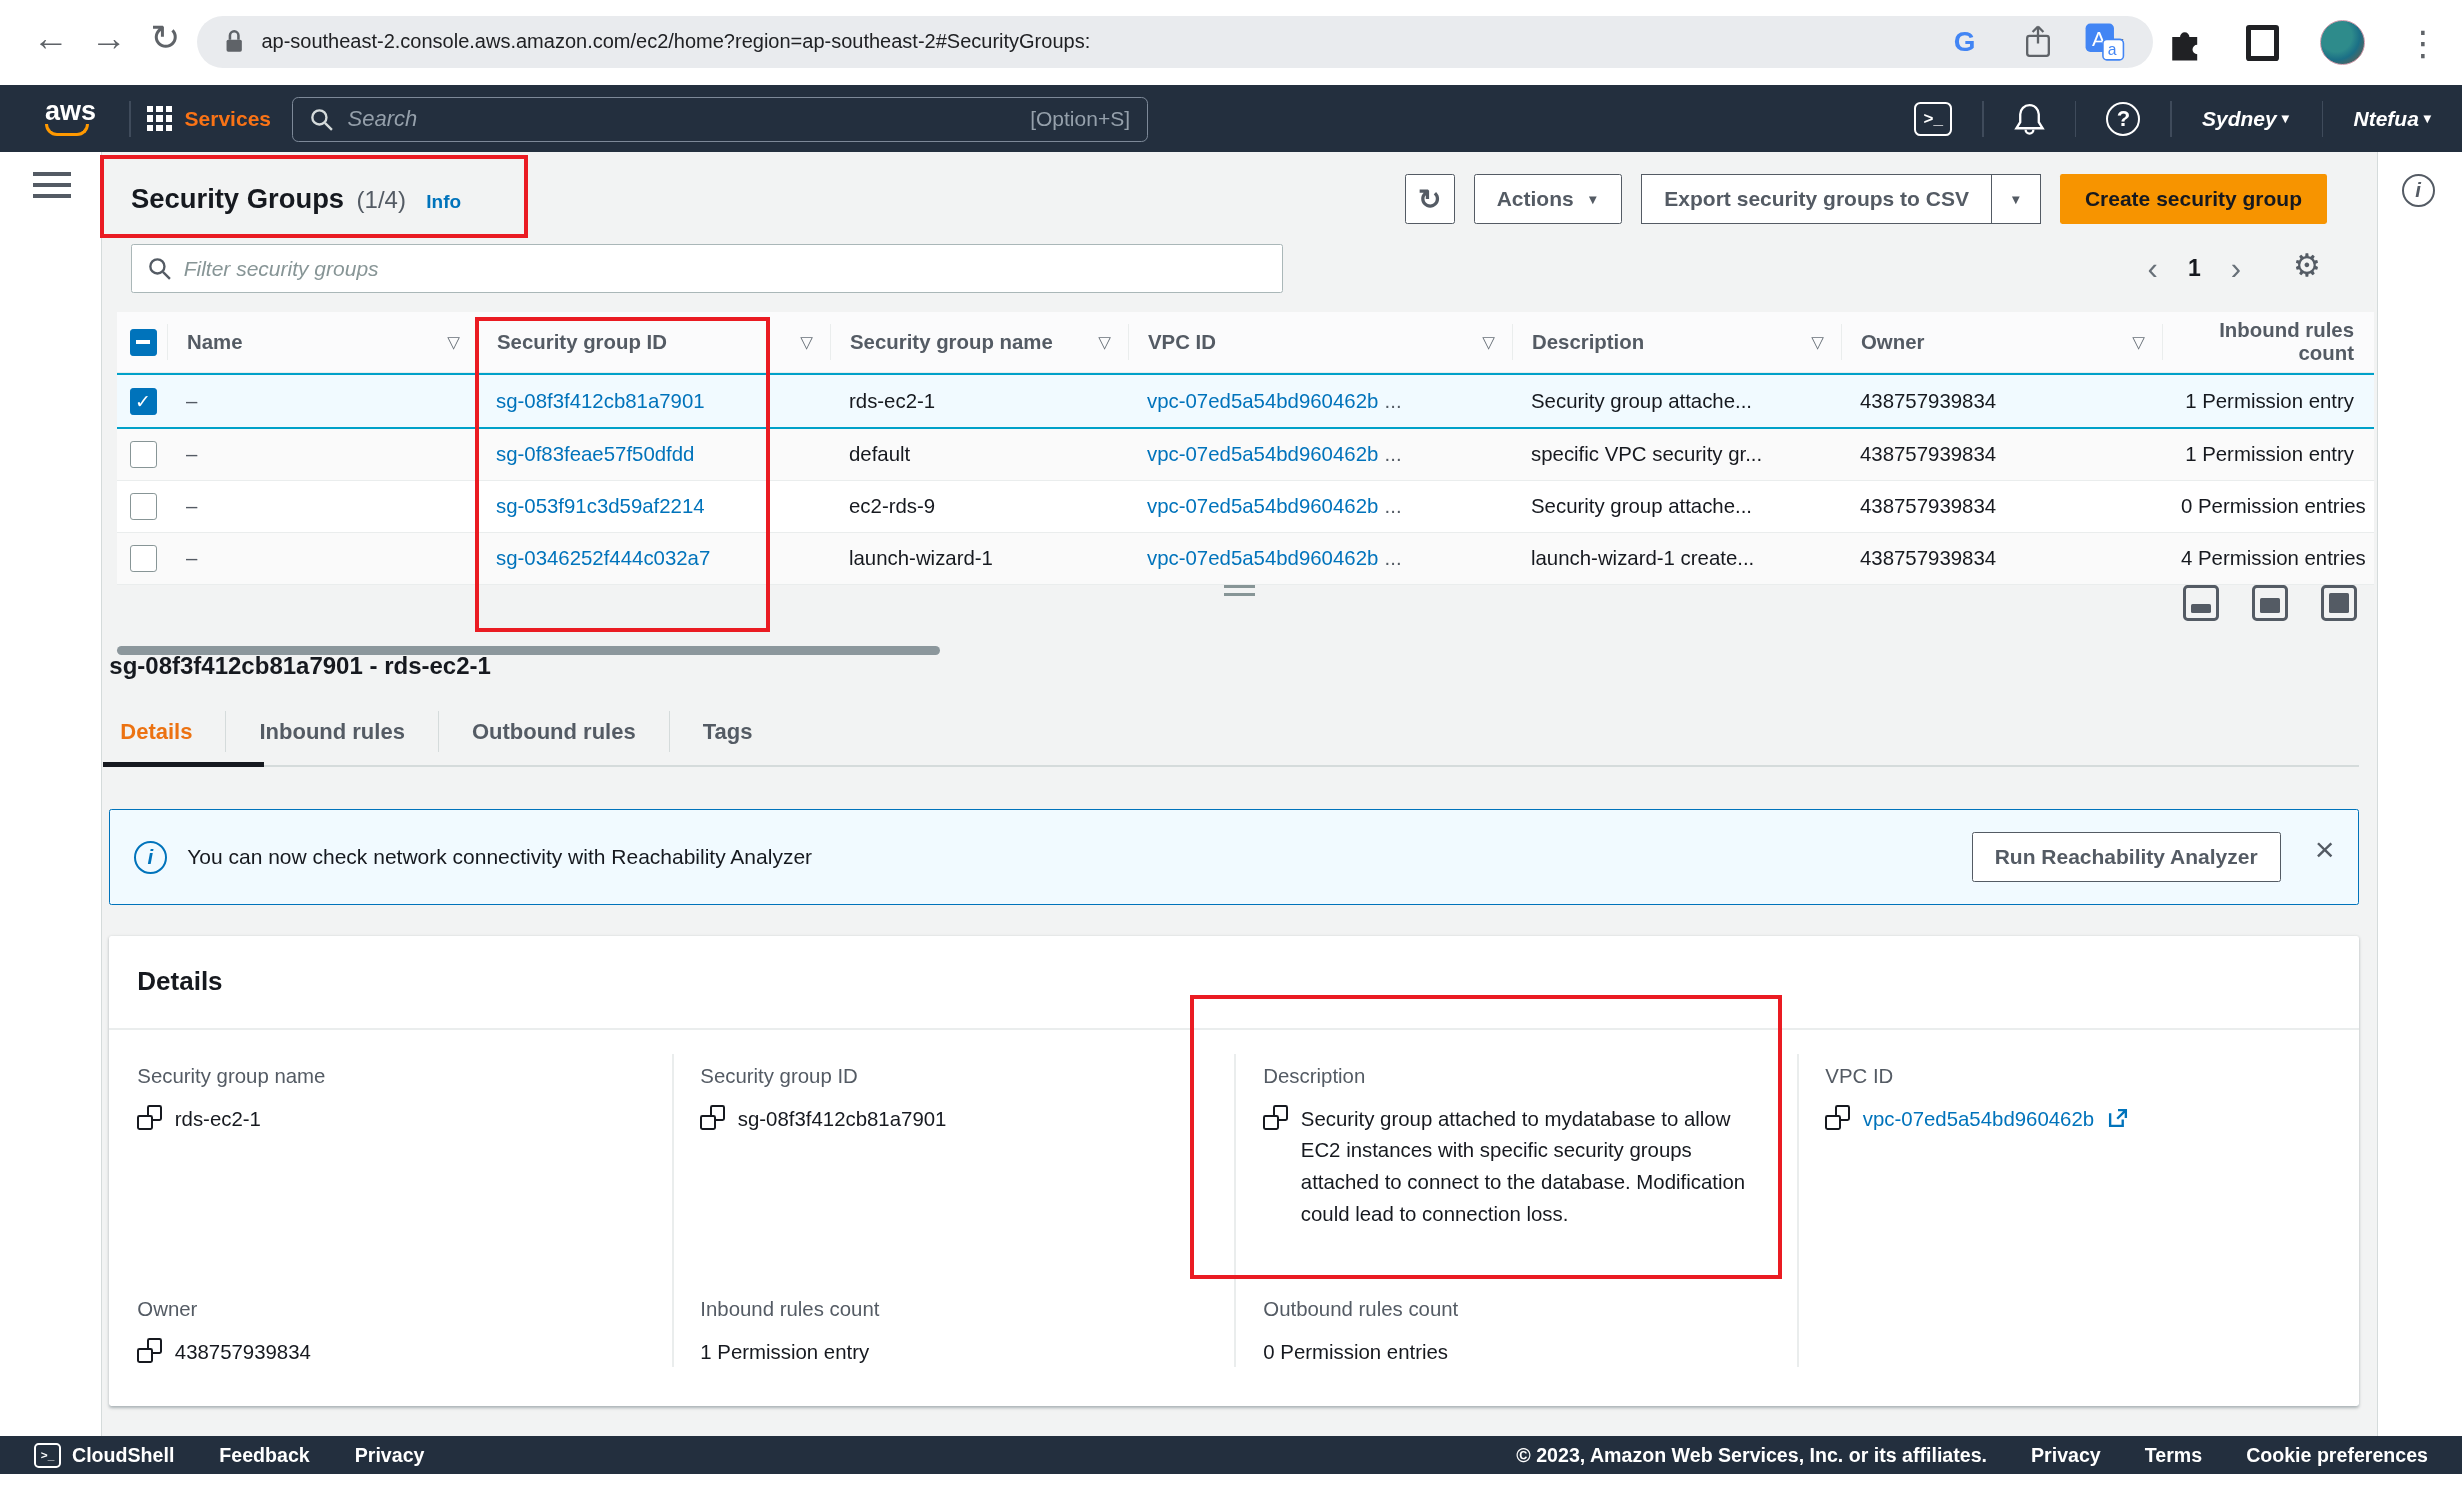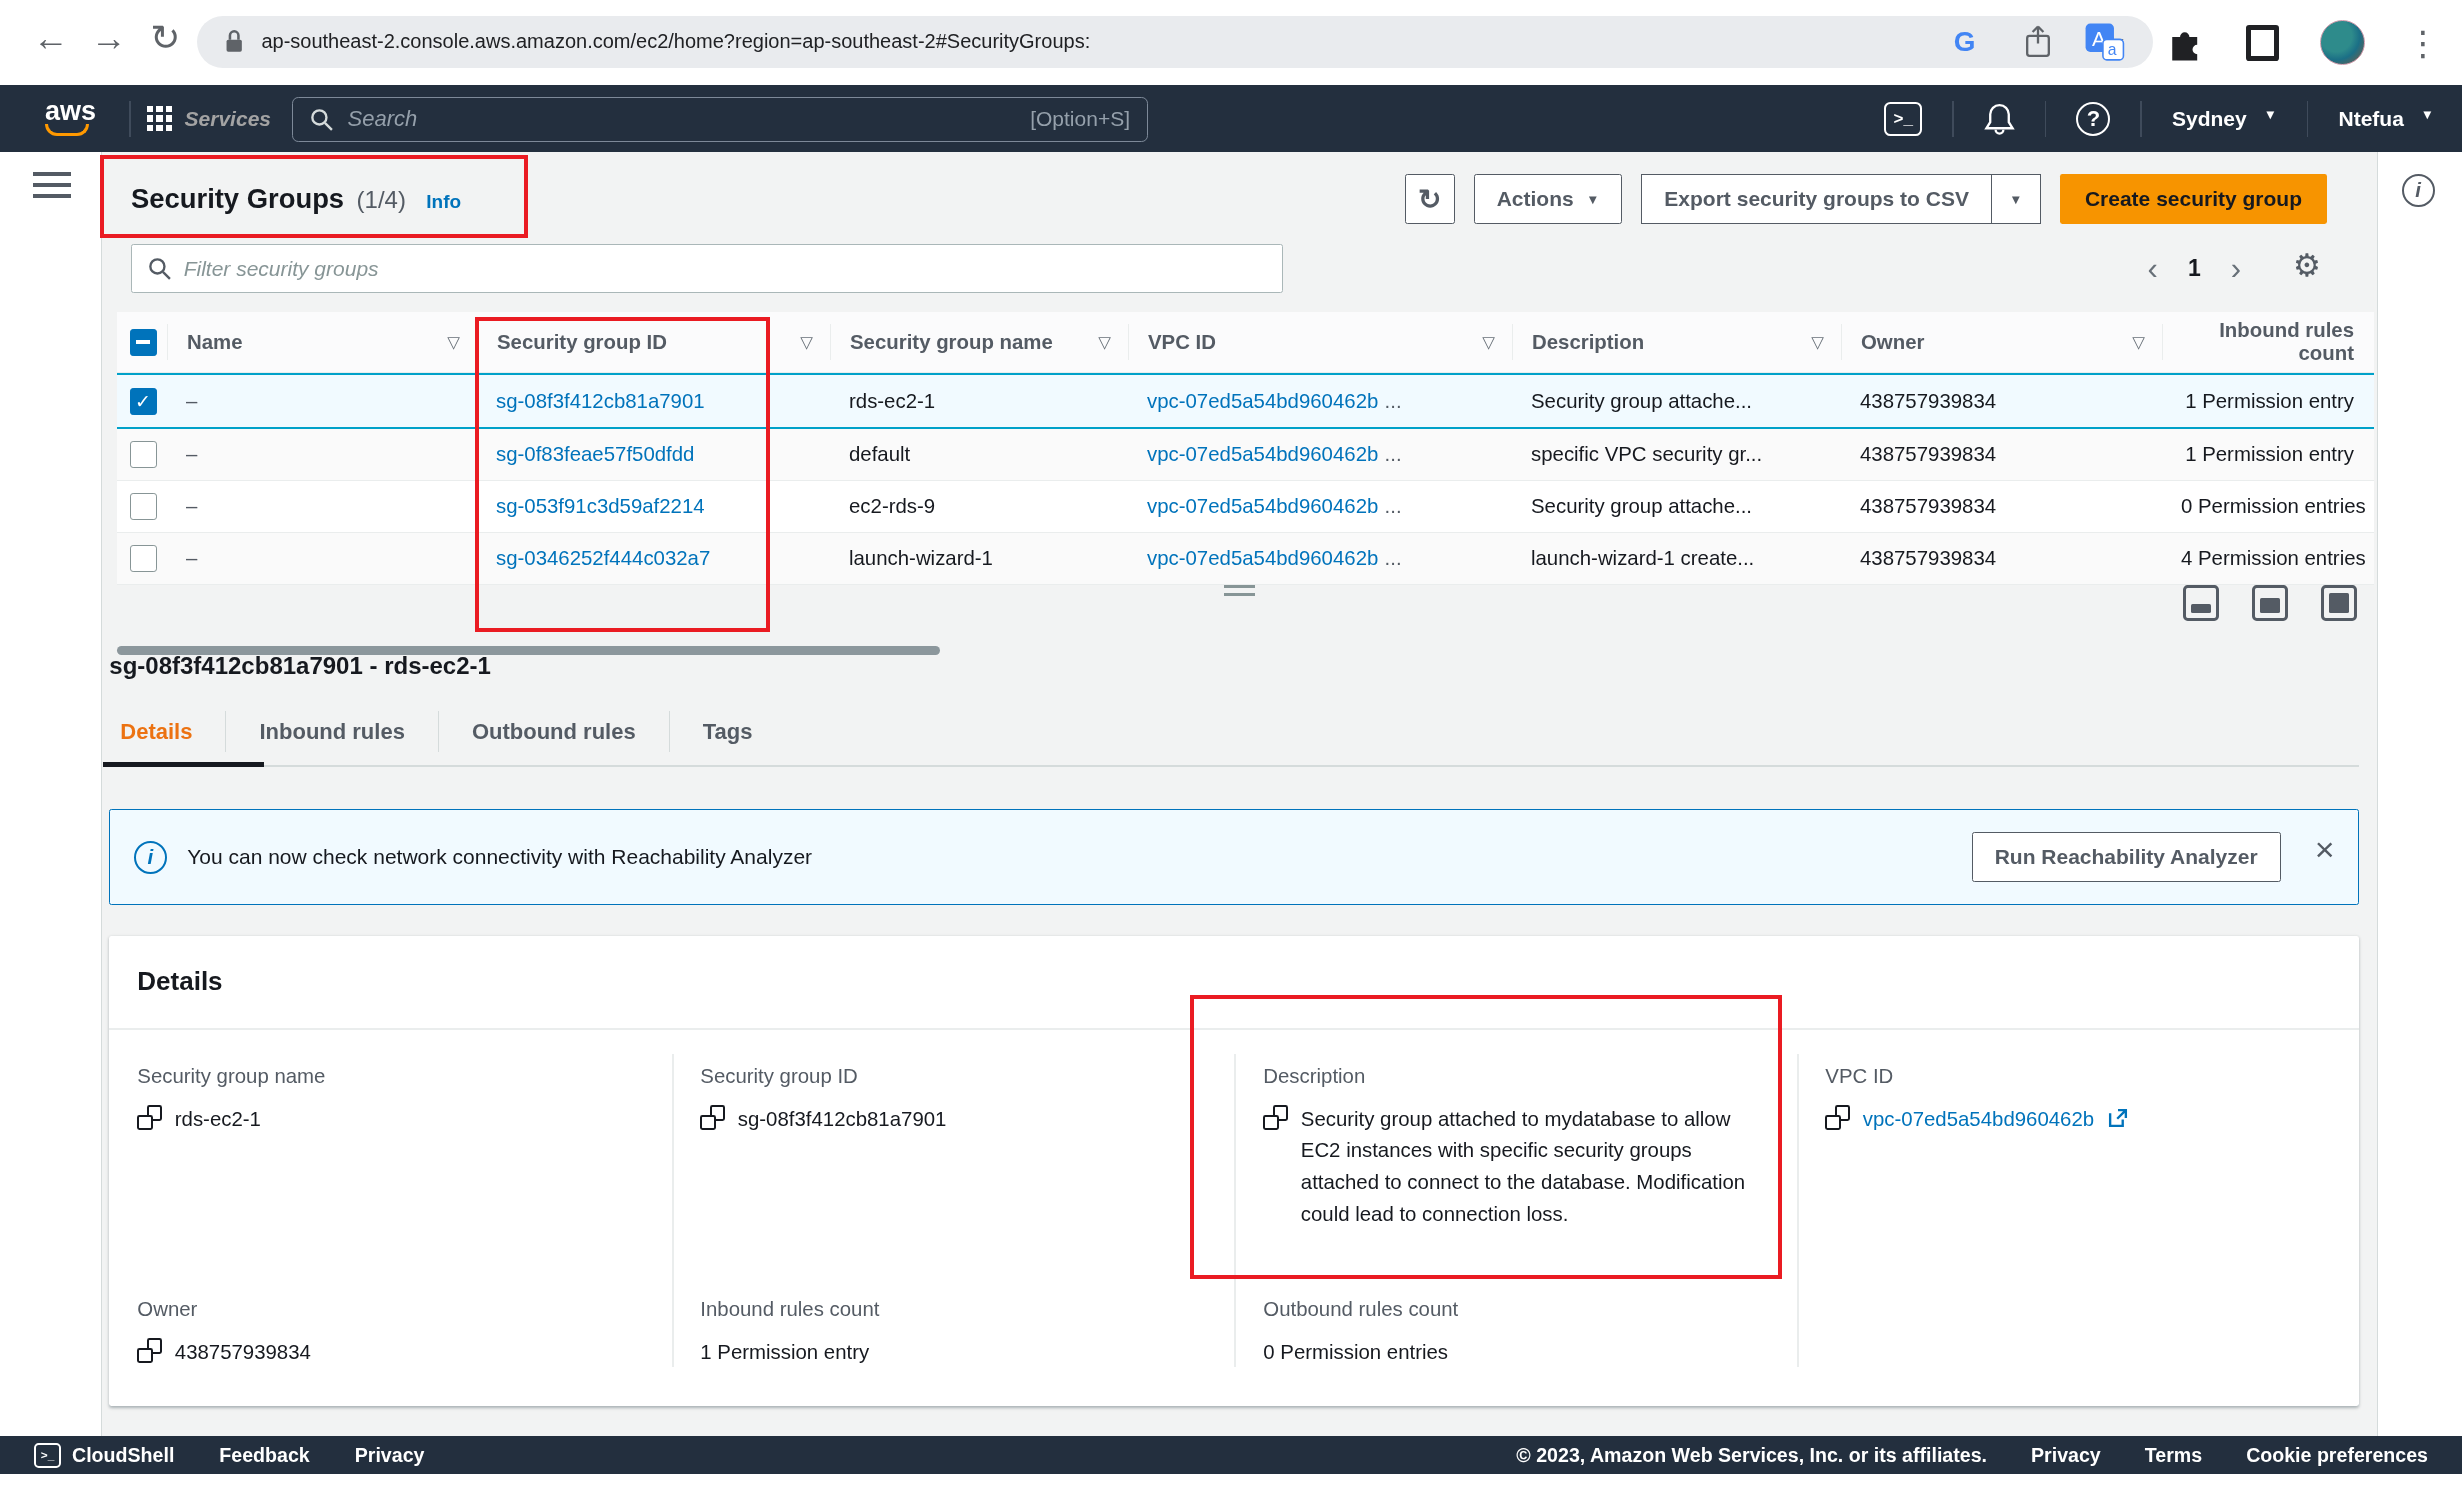--- a/index.html
+++ b/index.html
@@ -15,29 +15,29 @@
   .chrome-icons { position:absolute; right:22px; top:12.5px; height:60px; display:flex; align-items:center; gap:41px; }
   .avatar { width:45px; height:45px; border-radius:50%; background:radial-gradient(circle at 35% 35%, #2e8b8b 0 40%, #1b6f86 60%, #8a5a3a 100%); border:1.6px solid #c9a; }
   .reader-sq { width:33px; height:36px; border:5.5px solid #202124; border-radius:3.1px; }
   .dots { font-size:34px; color:#5f6368; letter-spacing:0; }
 
   
   .awsbar { position:absolute; top:85px; left:0; right:0; height:67px; background:#232f3e; }
   .aws-logo { position:absolute; left:45px; top:11px; color:#fff; font-weight:bold; font-size:27px; }
   .aws-smile { width:44px; height:12.5px; border:3.1px solid #ff9900; border-top:none; border-radius:0 0 23.5px 23.5px; margin-top:-3.1px; }
   .nb-sep { width:1.6px; height:36px; background:#3f4b5b; }
-  .services { position:absolute; left:147px; top:0; height:100%; display:flex; align-items:center; gap:12.5px; color:#a3a3a3; font-size:21px; font-weight:bold;font-style:italic; }
+  .services { position:absolute; left:147px; top:0; height:100%; display:flex; align-items:center; gap:12.5px; color:#f97316; font-size:21px; font-weight:bold; }
   .grid9 { display:grid; grid-template-columns:repeat(3,6.3px); grid-template-rows:repeat(3,6.3px); gap:3.1px; }
   .grid9 i { background:#fff; }
   .nb-search { position:absolute; left:292px; top:11.8px; width:856px; height:45px; background:#232f3e; border:1.6px solid #7d8998; border-radius:6.3px; display:flex; align-items:center; padding:0 17px; }
   .nb-search input { flex:1; background:transparent; border:none; outline:none; color:#d5dbdb; font-size:22px; font-style:italic; margin-left:14px; font-family:inherit; }
   .nb-search input::placeholder { color:#95a0ab; font-style:italic; }
   .nb-shortcut { color:#95a0ab; font-size:21px; }
   .nb-right { position:absolute; right:28px; top:0; height:100%; display:flex; align-items:center; gap:30px; color:#fff; }
-  .nb-label { font-size:21px; font-weight:bold; color:#fff; display:flex; gap:17px; }
+  .nb-label { font-size:21px; font-weight:bold; color:#fff; display:flex; align-items:center; gap:2px;font-style:italic; }
   .caret-dn { font-size:13.3px; color:#fff; }
   .term-icon { width:38px; height:34px; border:2.4px solid #fff; border-radius:6.3px; color:#fff; font-size:17px; font-weight:bold; display:flex; align-items:center; justify-content:center; }
   .circle-q { width:34px; height:34px; border:2.4px solid #fff; border-radius:50%; color:#fff; font-size:22px; font-weight:bold; display:flex; align-items:center; justify-content:center; }
 
   
   .content { position:absolute; top:152px; left:0; right:0; height:1284px; background:#f2f3f3; }
   .rail-left { position:absolute; left:0; top:0; bottom:0; width:102px; background:#fff; border-right:1.6px solid #d5dbdb; }
   .hamburger { position:absolute; left:33px; top:20.4px; width:38px; cursor:pointer; }
   .hamburger i { display:block; height:3.9px; background:#545b64; margin-bottom:7px; }
   .rail-right { position:absolute; right:0; top:0; bottom:0; width:85px; background:#fff; border-left:1.6px solid #d5dbdb; }

